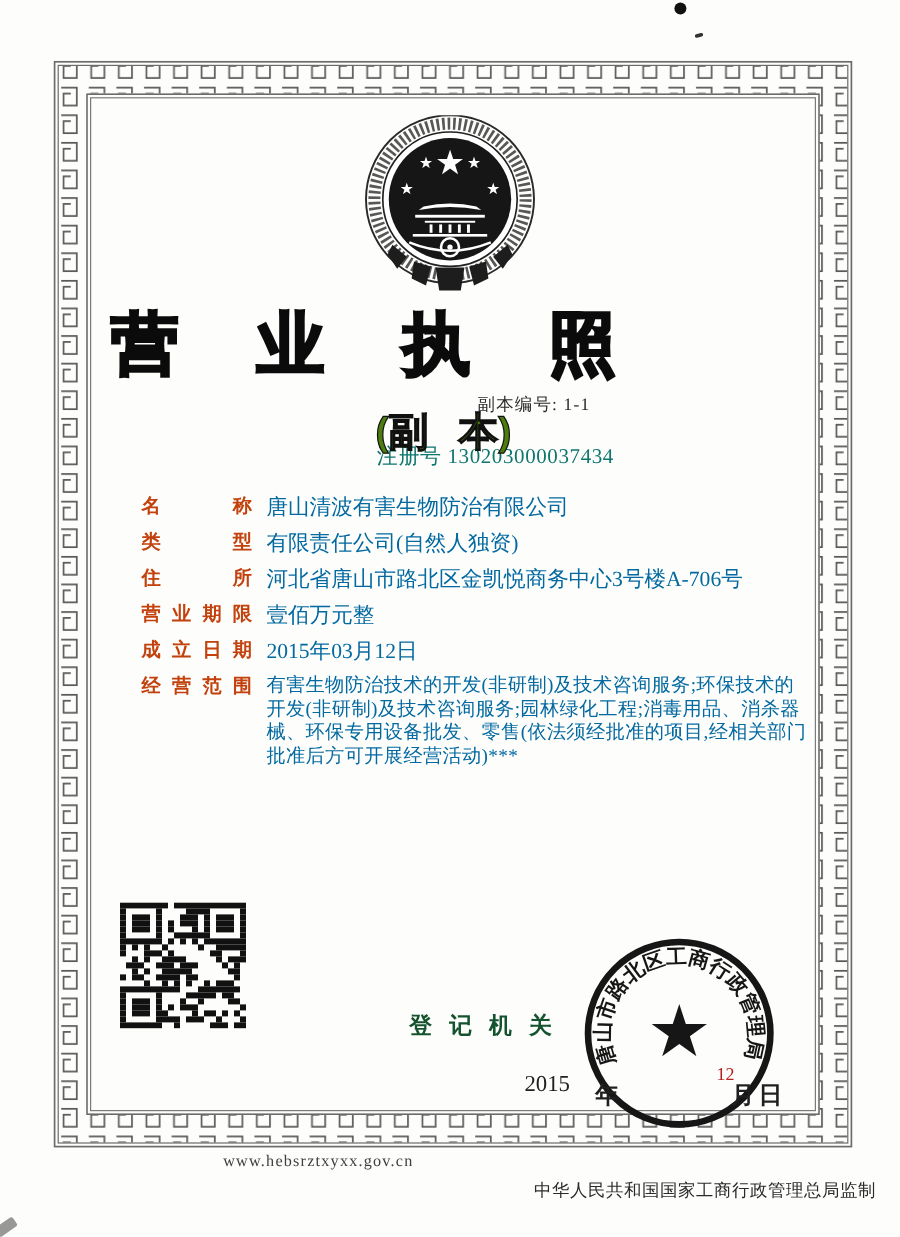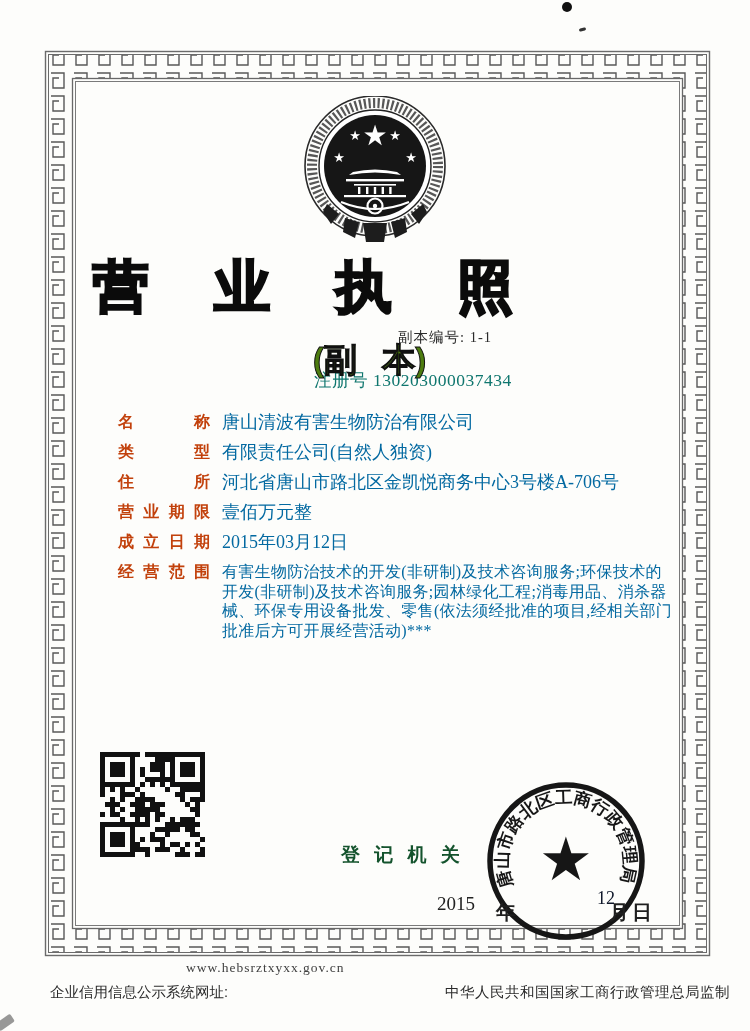--- a/index.html
+++ b/index.html
@@ -23,21 +23,21 @@
   .field-row{display:flex;align-items:flex-start;min-height:30px;}
   .f-label{flex:0 0 92px;font-family:"Liberation Sans","DejaVu Sans",sans-serif;font-weight:700;
            font-size:16px;color:#c2410c;text-align:justify;text-align-last:justify;text-justify:inter-character;}
   .f-value{margin-left:12px;font-size:18px;color:#0369a1;line-height:21px;}
   .f-value.scope{font-size:16px;line-height:19.5px;letter-spacing:.3px;}
   
   .reg-authority{left:341px;top:842px;font-family:"Liberation Sans","DejaVu Sans",sans-serif;font-weight:700;
                  font-size:19px;word-spacing:9px;color:#14532d;z-index:2;}
   .d-year{left:437px;top:893px;font-size:19px;color:#222;z-index:2;}
   .d-ylab{left:496px;top:899px;font-family:"Liberation Sans",sans-serif;font-weight:700;font-size:20px;z-index:5;}
-  .d-month{left:597px;top:888px;font-size:18px;color:#0f172a;z-index:5;text-align:center;}
+  .d-month{left:597px;top:888px;font-size:15px;color:#b91c1c;z-index:5;text-align:center;}
   .d-mlab{left:609px;top:899px;font-family:"Liberation Sans",sans-serif;font-weight:700;font-size:20px;z-index:5;}
   .d-dlab{left:632px;top:899px;font-family:"Liberation Sans",sans-serif;font-weight:700;font-size:20px;z-index:3;}
   
   .url{left:186px;top:960px;font-size:13.5px;color:#404040;letter-spacing:1px;z-index:4;}
   .foot-left{left:50px;top:983px;font-family:"Liberation Sans",sans-serif;font-size:14.5px;color:#2b2b2b;z-index:2;}
   .foot-right{left:445px;top:983px;font-family:"Liberation Sans",sans-serif;font-size:14.5px;color:#2b2b2b;
               letter-spacing:.5px;z-index:2;}
   svg{display:block;}
 </style>
 </head>
@@ -392,16 +392,15 @@
     <text x="566" y="880" font-size="60" fill="#161616" text-anchor="middle">★</text>
   </svg>
 
   <div class="abs d-year">2015</div>
   <div class="abs d-ylab">年</div>
   <div class="abs d-month">12</div>
   <div class="abs d-mlab">月</div>
   <div class="abs d-dlab">日</div>
 
   <div class="abs url">www.hebsrztxyxx.gov.cn</div>
-  <div class="abs foot-left">企业信用信息公示系统网址:</div>
   <div class="abs foot-right">中华人民共和国国家工商行政管理总局监制</div>
 
 </div>
 
 </body></html>

